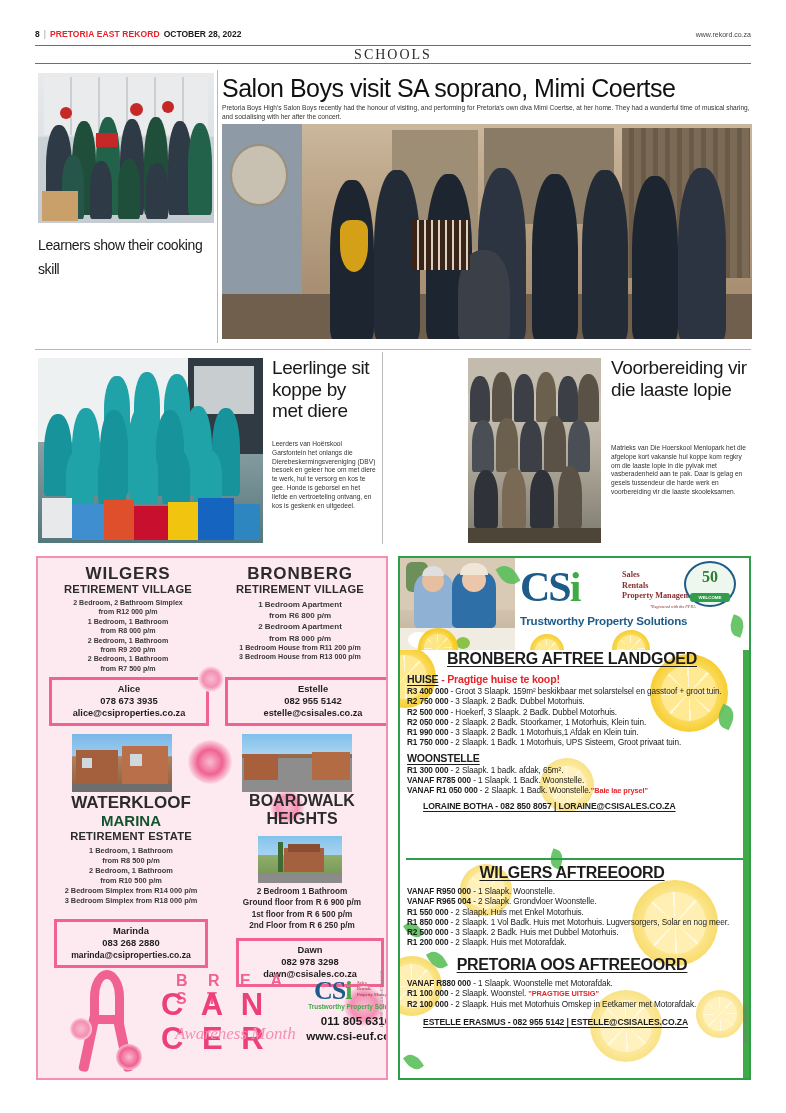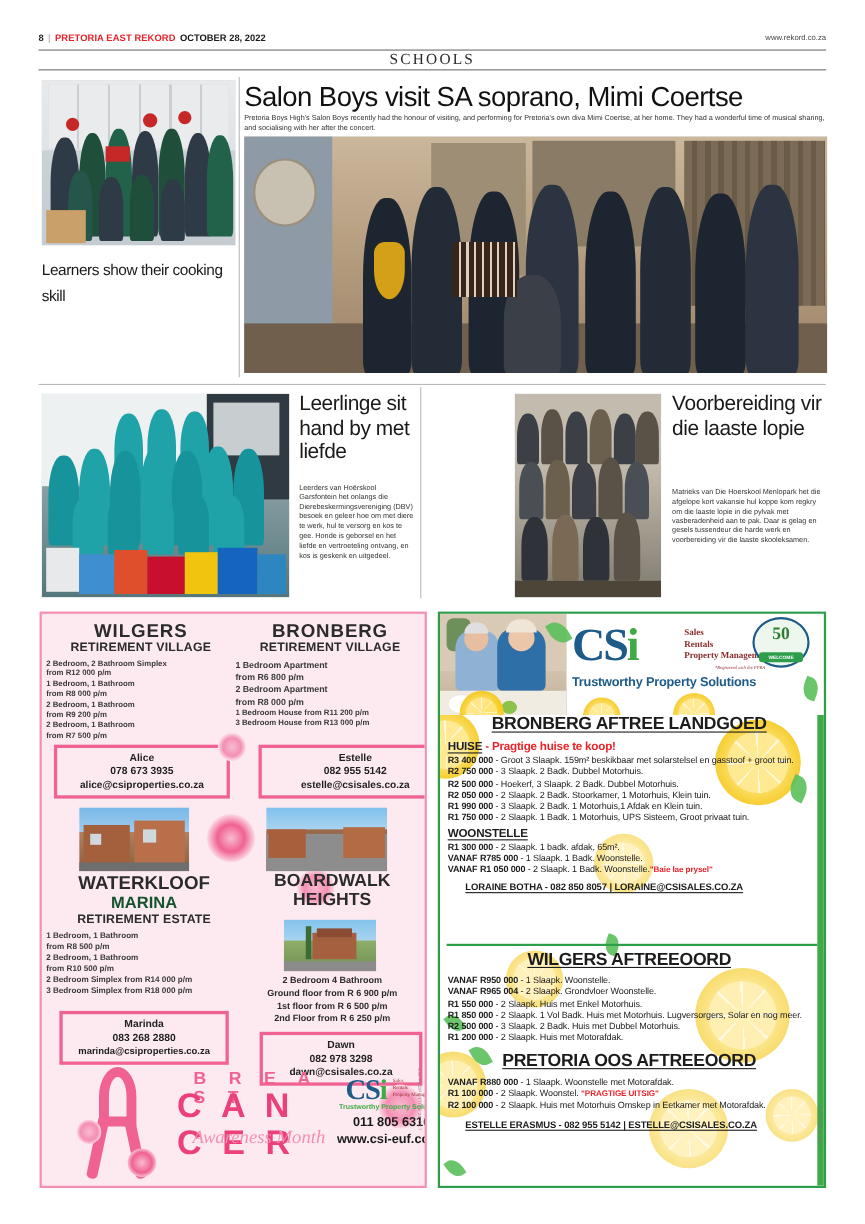--- a/index.html
+++ b/index.html
@@ -97,21 +97,21 @@
   
   #ad-left {
     position:absolute; left:36px; top:556px; width:352px; height:524px;
     background:#fdeaf0; border:2px solid #f48fb3; overflow:hidden;
   }
   .ad-l-inner { position:relative; width:100%; height:100%; }
 
   .est-title { text-align:center; font-weight:bold; color:#2b2b2b; }
   .est-name   { font-size:17px; letter-spacing:.8px; line-height:19px; }
   .est-sub    { font-size:11.2px; letter-spacing:.2px; line-height:13px; }
-  .est-lines  { font-size:7.1px; font-weight:bold;
+  .est-lines  { text-align:center; font-size:7.1px; font-weight:bold;
                 line-height:9.4px; color:#3a3a3a; margin-top:3px; }
 
   .contact-box {
     border:3px solid #f06292; background:#fdeaf0;
     text-align:center; padding:3px 2px 4px;
   }
   .contact-box .cname  { font-size:9.4px; font-weight:bold; color:#1f1f1f; line-height:12px; }
   .contact-box .cphone { font-size:9.4px; font-weight:bold; color:#1f1f1f; line-height:12px; }
   .contact-box .cmail  { font-size:9.2px; font-weight:bold; color:#1f1f1f; line-height:12px; }
 
@@ -305,21 +305,21 @@
     <div class="ph-fig" style="left:156px;top:92px;width:28px;height:54px;background:#1fa2a8;"></div>
     <div style="position:absolute;left:4px;top:140px;width:30px;height:40px;background:#e7e9ea;"></div>
     <div style="position:absolute;left:34px;top:146px;width:32px;height:36px;background:#3f8fd0;"></div>
     <div style="position:absolute;left:66px;top:142px;width:30px;height:40px;background:#e04f2c;"></div>
     <div style="position:absolute;left:96px;top:148px;width:34px;height:34px;background:#c8102e;"></div>
     <div style="position:absolute;left:130px;top:144px;width:30px;height:38px;background:#f1c40f;"></div>
     <div style="position:absolute;left:160px;top:140px;width:36px;height:42px;background:#1565c0;"></div>
     <div style="position:absolute;left:196px;top:146px;width:26px;height:36px;background:#2e86c1;"></div>
   </div>
 
-  <div class="hl-leerlinge">Leerlinge sit hand by met liefde</div>
+  <div class="hl-leerlinge">Leerlinge sit koppe by met diere</div>
   <div class="body-leerlinge">Leerders van Hoërskool Garsfontein het onlangs die Dierebeskermingsvereniging (DBV) besoek en geleer hoe om met diere te werk, hul te versorg en kos te gee. Honde is geborsel en het liefde en vertroeteling ontvang, en kos is geskenk en uitgedeel.</div>
 
   <div class="vline" style="left:382px;top:352px;height:192px;"></div>
 
   <div class="photo" id="photo-matric">
     <div class="sky"></div>
     <div style="position:absolute;left:0;top:0;width:133px;height:36px;background:#c3bcae;"></div>
     <div class="ph-fig" style="left:2px;top:18px;width:20px;height:46px;background:#3c3f46;"></div>
     <div class="ph-fig" style="left:24px;top:14px;width:20px;height:50px;background:#5a5247;"></div>
     <div class="ph-fig" style="left:46px;top:16px;width:20px;height:48px;background:#3c3f46;"></div>
@@ -369,21 +369,21 @@
         <div class="est-title est-sub">RETIREMENT VILLAGE</div>
         <div class="est-lines" style="font-size:8px;line-height:11.2px;">
           <div>1 Bedroom Apartment</div>
           <div>from R6 800 p/m</div>
           <div>2 Bedroom Apartment</div>
           <div>from R8 000 p/m</div>
           <div style="font-size:7.1px;line-height:9.4px;">1 Bedroom House from R11 200 p/m</div>
           <div style="font-size:7.1px;line-height:9.4px;">3 Bedroom House from R13 000 p/m</div>
         </div>
       </div>
-      <div class="contact-box" style="position:absolute;left:187px;top:119px;width:176px;margin-left:10px;">
+      <div class="contact-box" style="position:absolute;left:187px;top:119px;width:176px;">
         <div class="cname">Estelle</div>
         <div class="cphone">082 955 5142</div>
         <div class="cmail">estelle@csisales.co.za</div>
       </div>
 
       <div style="position:absolute;left:160px;top:108px;width:26px;height:26px;border-radius:50%;background:radial-gradient(circle,#f8bbd0 0%,#f48fb3 45%,#fdeaf0 72%);"></div>
       <div style="position:absolute;left:150px;top:182px;width:44px;height:44px;border-radius:50%;background:radial-gradient(circle,#f8bbd0 0%,#f06292 40%,#fdeaf0 74%);"></div>
       <div style="position:absolute;left:232px;top:232px;width:34px;height:34px;border-radius:50%;background:radial-gradient(circle,#f8bbd0 0%,#f48fb3 45%,#fdeaf0 74%);"></div>
 
       <div class="adphoto" style="left:34px;top:176px;width:100px;height:58px;">
@@ -425,21 +425,21 @@
         <div class="est-title" style="font-size:16px;line-height:17.5px;font-weight:bold;color:#2b2b2b;">HEIGHTS</div>
       </div>
       <div class="adphoto" style="left:220px;top:278px;width:84px;height:47px;">
         <div style="position:absolute;inset:0;background:linear-gradient(#83c3ec 0%,#a7d3ef 40%,#8fae6a 41%,#6f8f52 100%);"></div>
         <div style="position:absolute;left:26px;top:12px;width:40px;height:24px;background:#a4603f;"></div>
         <div style="position:absolute;left:30px;top:8px;width:32px;height:8px;background:#8a4c32;"></div>
         <div style="position:absolute;left:0;bottom:0;width:84px;height:9px;background:#8b8b8b;"></div>
         <div style="position:absolute;left:20px;top:6px;width:5px;height:30px;background:#3e6b34;"></div>
       </div>
       <div style="position:absolute;left:180px;top:328px;width:168px;text-align:center;font-size:8.2px;font-weight:bold;line-height:11.4px;color:#2b2b2b;">
-        <div>2 Bedroom 4 Bathroom</div>
+        <div>2 Bedroom 1 Bathroom</div>
         <div>Ground floor from R 6 900 p/m</div>
         <div>1st floor from R 6 500 p/m</div>
         <div>2nd Floor from R 6 250 p/m</div>
       </div>
       <div class="contact-box" style="position:absolute;left:198px;top:380px;width:148px;">
         <div class="cname">Dawn</div>
         <div class="cphone">082 978 3298</div>
         <div class="cmail">dawn@csisales.co.za</div>
       </div>
 

